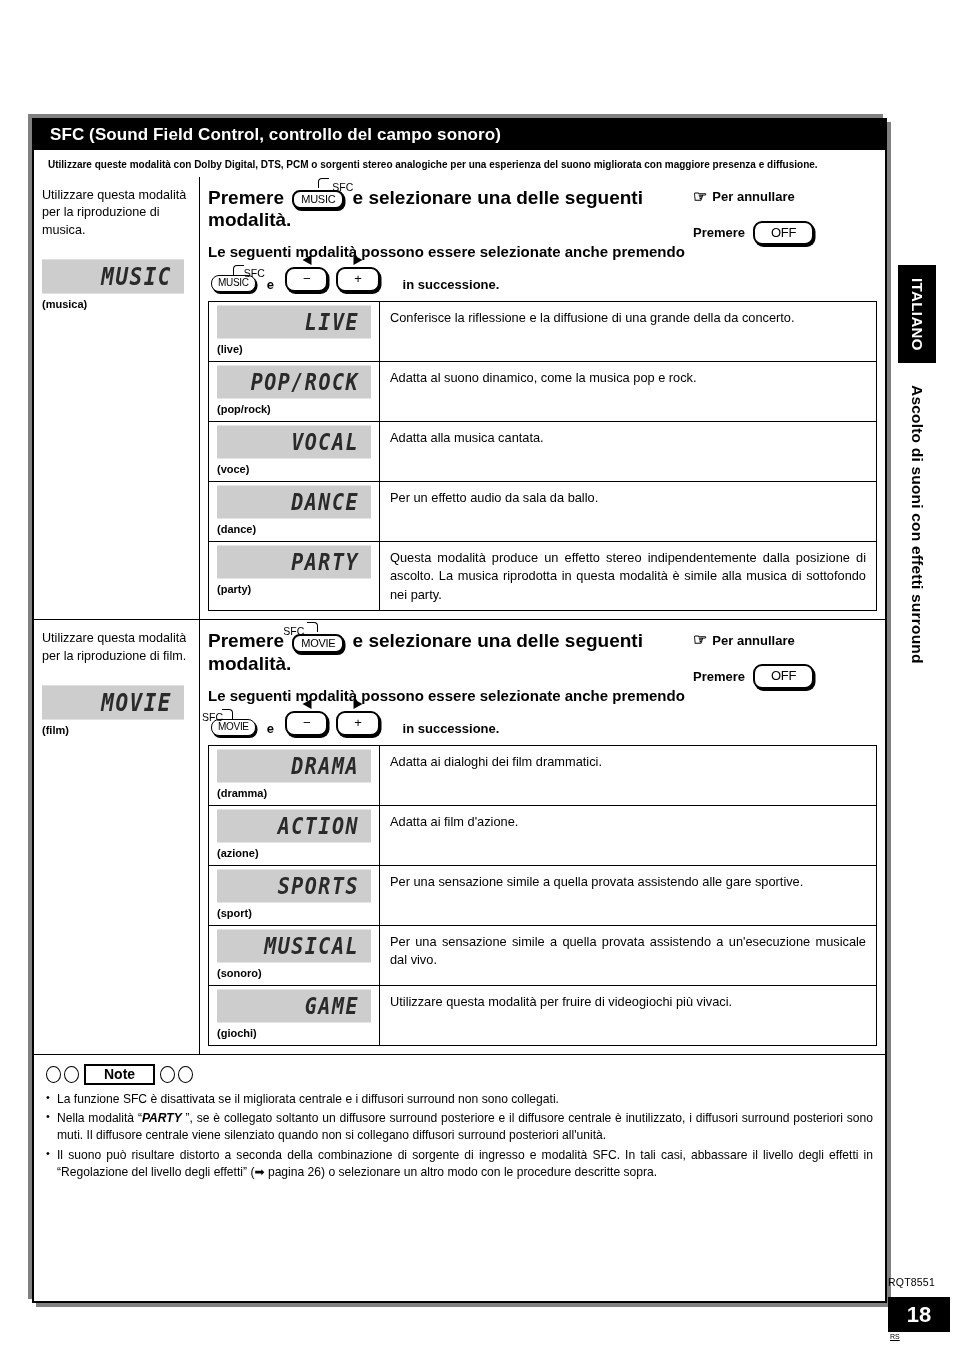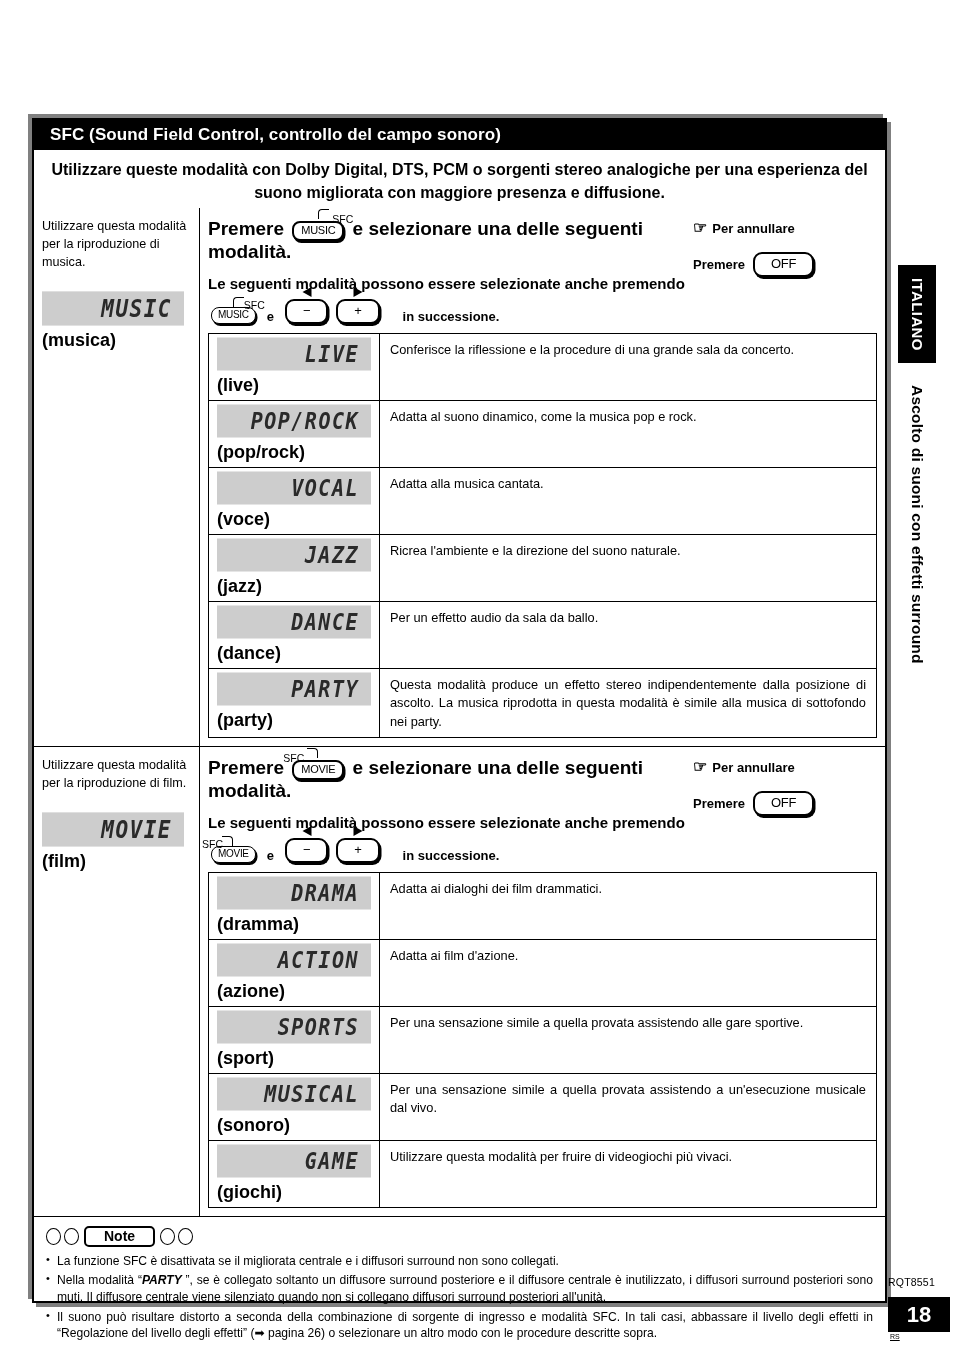--- a/index.html
+++ b/index.html
@@ -35,25 +35,24 @@
     align-items: center;
     padding-left: 16px;
     font-size: 17px;
     font-weight: bold;
     letter-spacing: .1px;
   }
 
   
   .intro {
     padding: 8px 14px 4px 14px;
-    font-size: 16px;
+    font-size: 10px;
     font-weight: bold;
     line-height: 1.45;
     color: #000;
-    text-align: center;
   }
 
   
   .section {
     display: flex;
     border-top: 1px solid #000;
   }
   .section.first { border-top: none; }
   .left-col {
     width: 166px;
@@ -83,21 +82,21 @@
     font-style: italic;
     font-weight: bold;
     letter-spacing: 1.5px;
     color: #2a2a2a;
     line-height: 1.25;
     transform: scaleY(1.18);
     transform-origin: center;
   }
   .lcd-wrap { }
   .lcd-cap {
-    font-size: 18px;
+    font-size: 11px;
     font-weight: bold;
     margin-top: 7px;
     display: block;
     color: #000;
   }
   .left-col .lcd-wrap { margin-top: 22px; width: 142px; }
 
   
   .headline {
     font-size: 19px;
@@ -253,21 +252,21 @@
     gap: 3px;
     margin-bottom: 6px;
   }
   .note-head .el {
     width: 15px; height: 17px;
     border: 1.7px solid #000;
     border-radius: 50%;
   }
   .note-head .pill {
     border: 2px solid #000;
-    border-radius: 5px;
+    border-radius: 0;
     padding: 0px 18px 1px 18px;
     font-size: 14px;
     font-weight: bold;
     margin: 0 2px;
     color: #000;
   }
   .bullets { margin: 0; padding: 0; list-style: none; }
   .bullets li {
     font-size: 12.1px;
     line-height: 1.38;
@@ -411,42 +410,35 @@
           </span>
           <span class="insucc">in successione.</span>
         </div>
 
         <div class="modes">
           <div class="mode-row">
             <div class="mode-cell-lcd">
               <span class="lcd">LIVE</span>
               <span class="lcd-cap">(live)</span>
             </div>
-            <div class="mode-cell-txt">Conferisce la riflessione e la procedure di una grande sala da concerto.</div>
+            <div class="mode-cell-txt">Conferisce la riflessione e la diffusione di una grande della da concerto.</div>
           </div>
           <div class="mode-row">
             <div class="mode-cell-lcd">
               <span class="lcd">POP/ROCK</span>
               <span class="lcd-cap">(pop/rock)</span>
             </div>
             <div class="mode-cell-txt">Adatta al suono dinamico, come la musica pop e rock.</div>
           </div>
           <div class="mode-row">
             <div class="mode-cell-lcd">
               <span class="lcd">VOCAL</span>
               <span class="lcd-cap">(voce)</span>
             </div>
             <div class="mode-cell-txt">Adatta alla musica cantata.</div>
-          </div>
-          <div class="mode-row">
-            <div class="mode-cell-lcd">
-              <span class="lcd">JAZZ</span>
-              <span class="lcd-cap">(jazz)</span>
-            </div>
-            <div class="mode-cell-txt">Ricrea l'ambiente e la direzione del suono naturale.</div>
           </div>
           <div class="mode-row">
             <div class="mode-cell-lcd">
               <span class="lcd">DANCE</span>
               <span class="lcd-cap">(dance)</span>
             </div>
             <div class="mode-cell-txt">Per un effetto audio da sala da ballo.</div>
           </div>
           <div class="mode-row">
             <div class="mode-cell-lcd">

